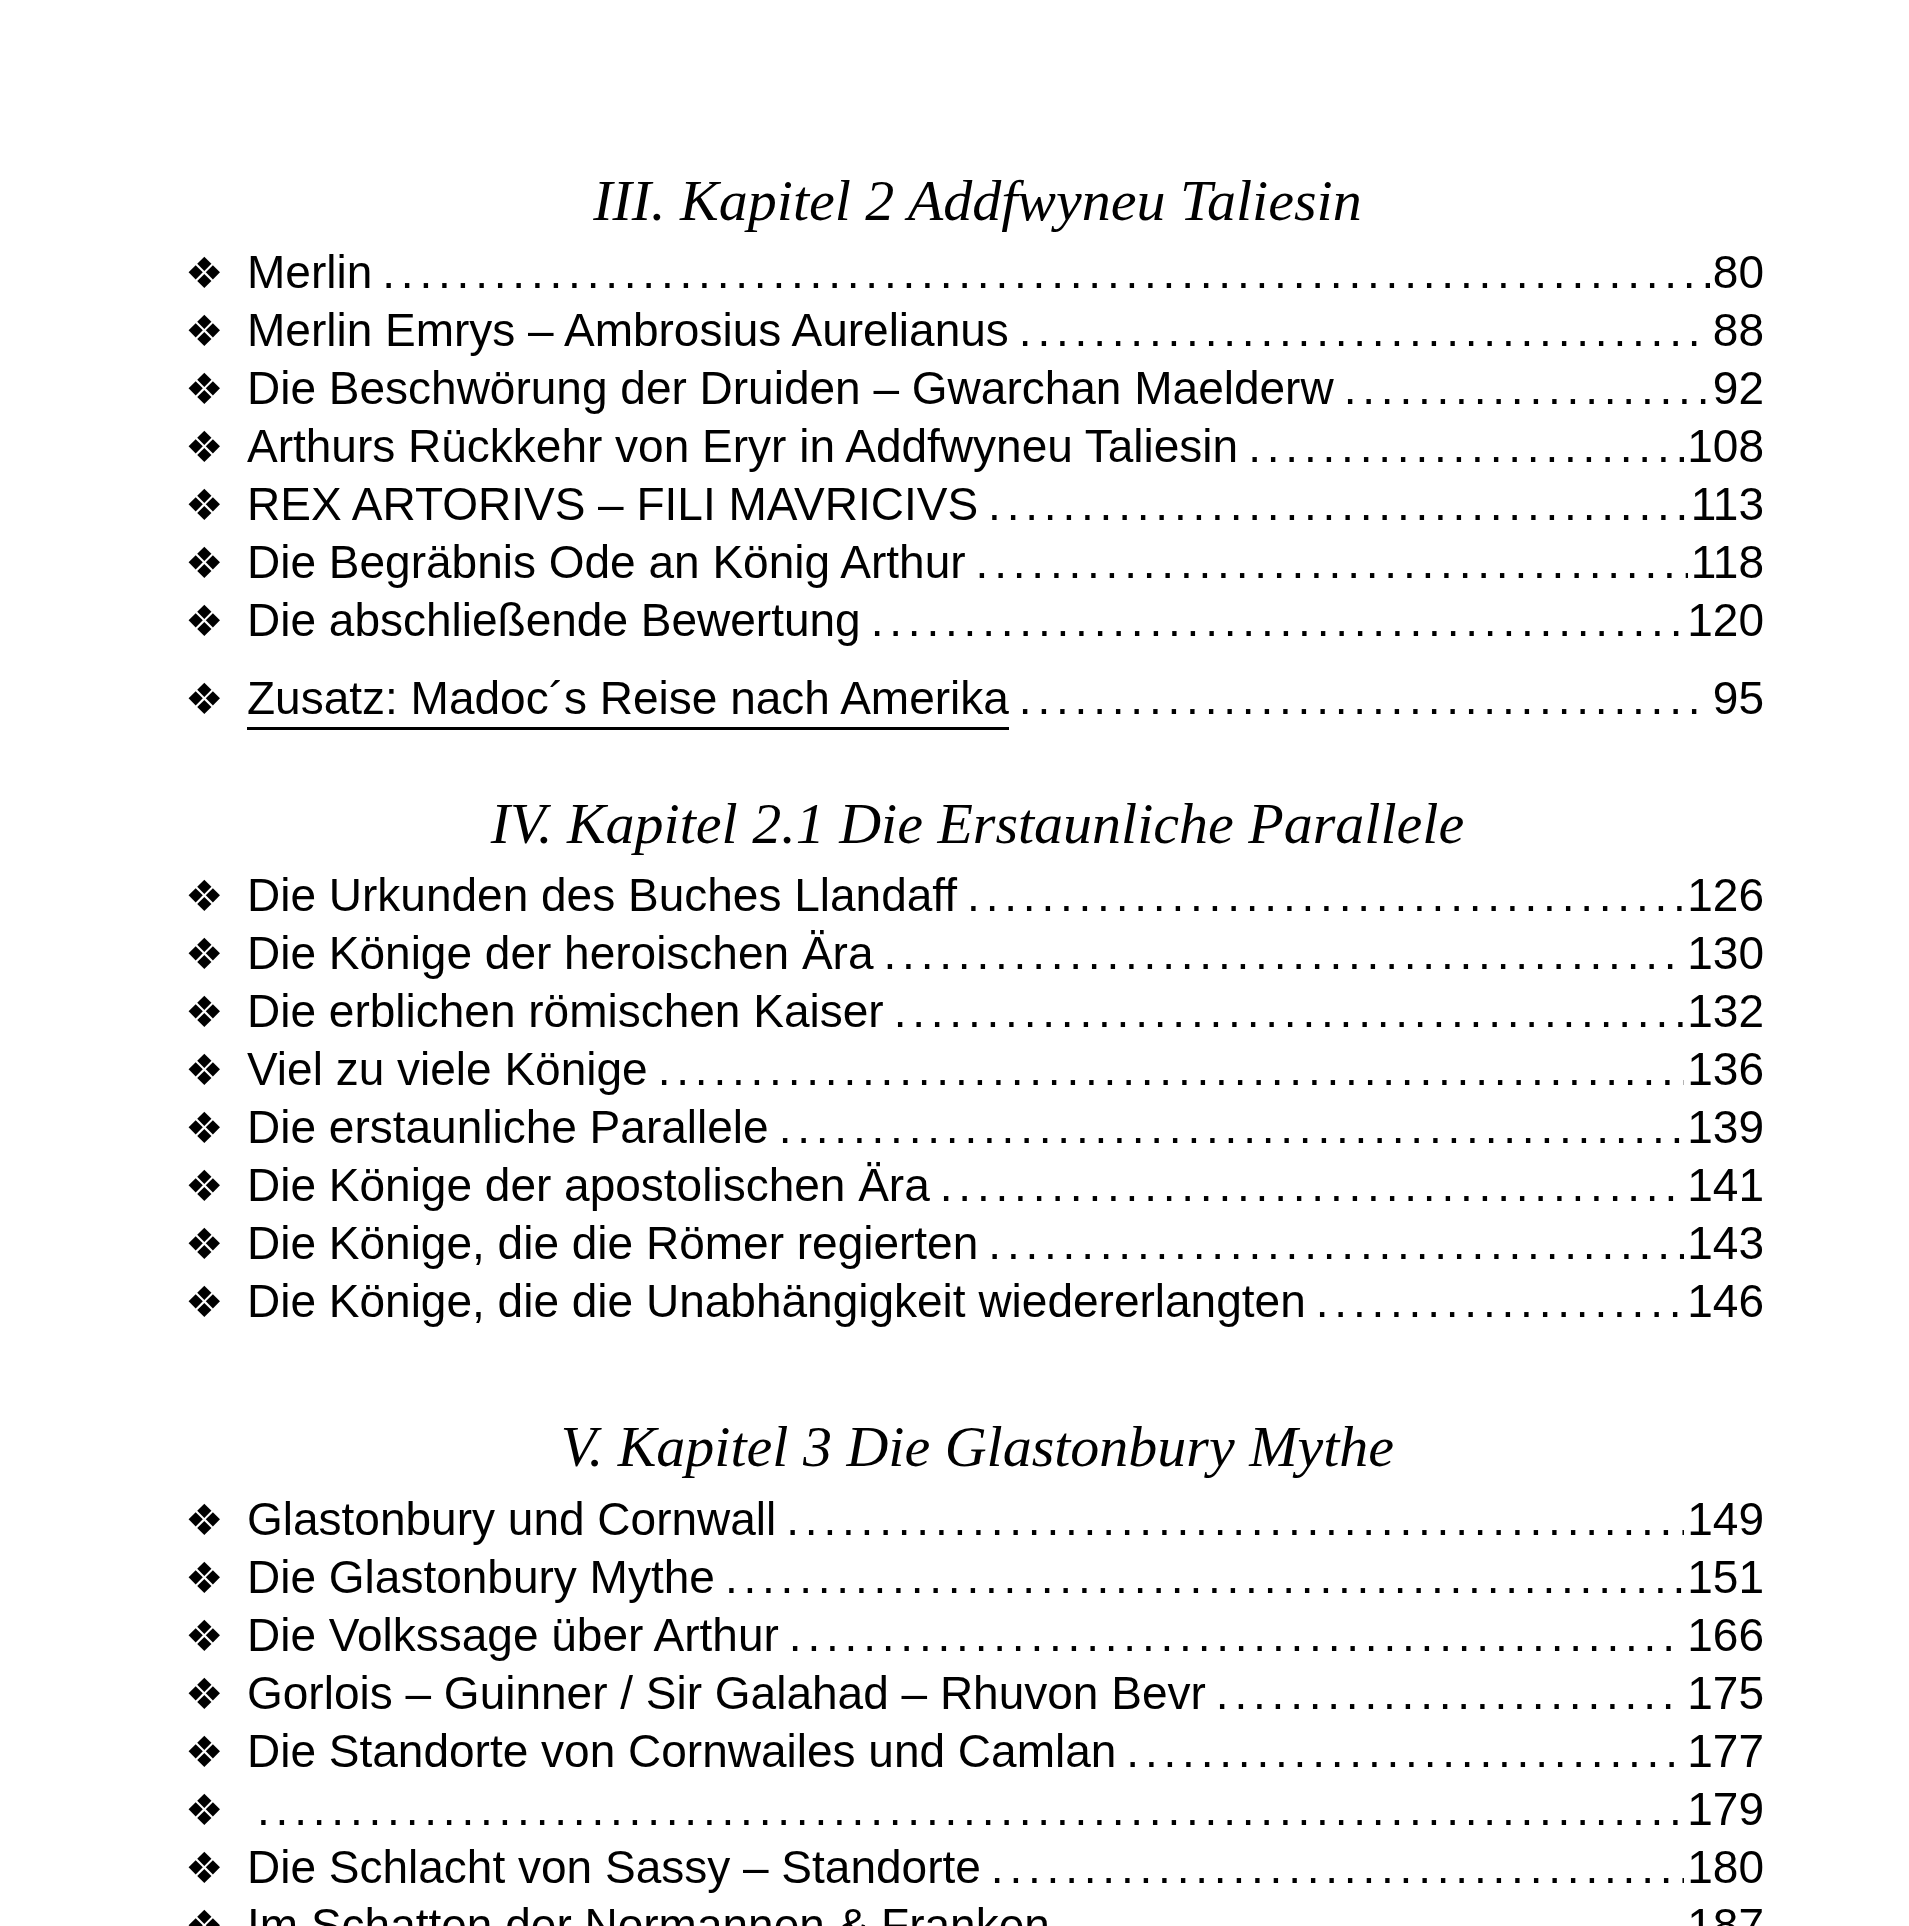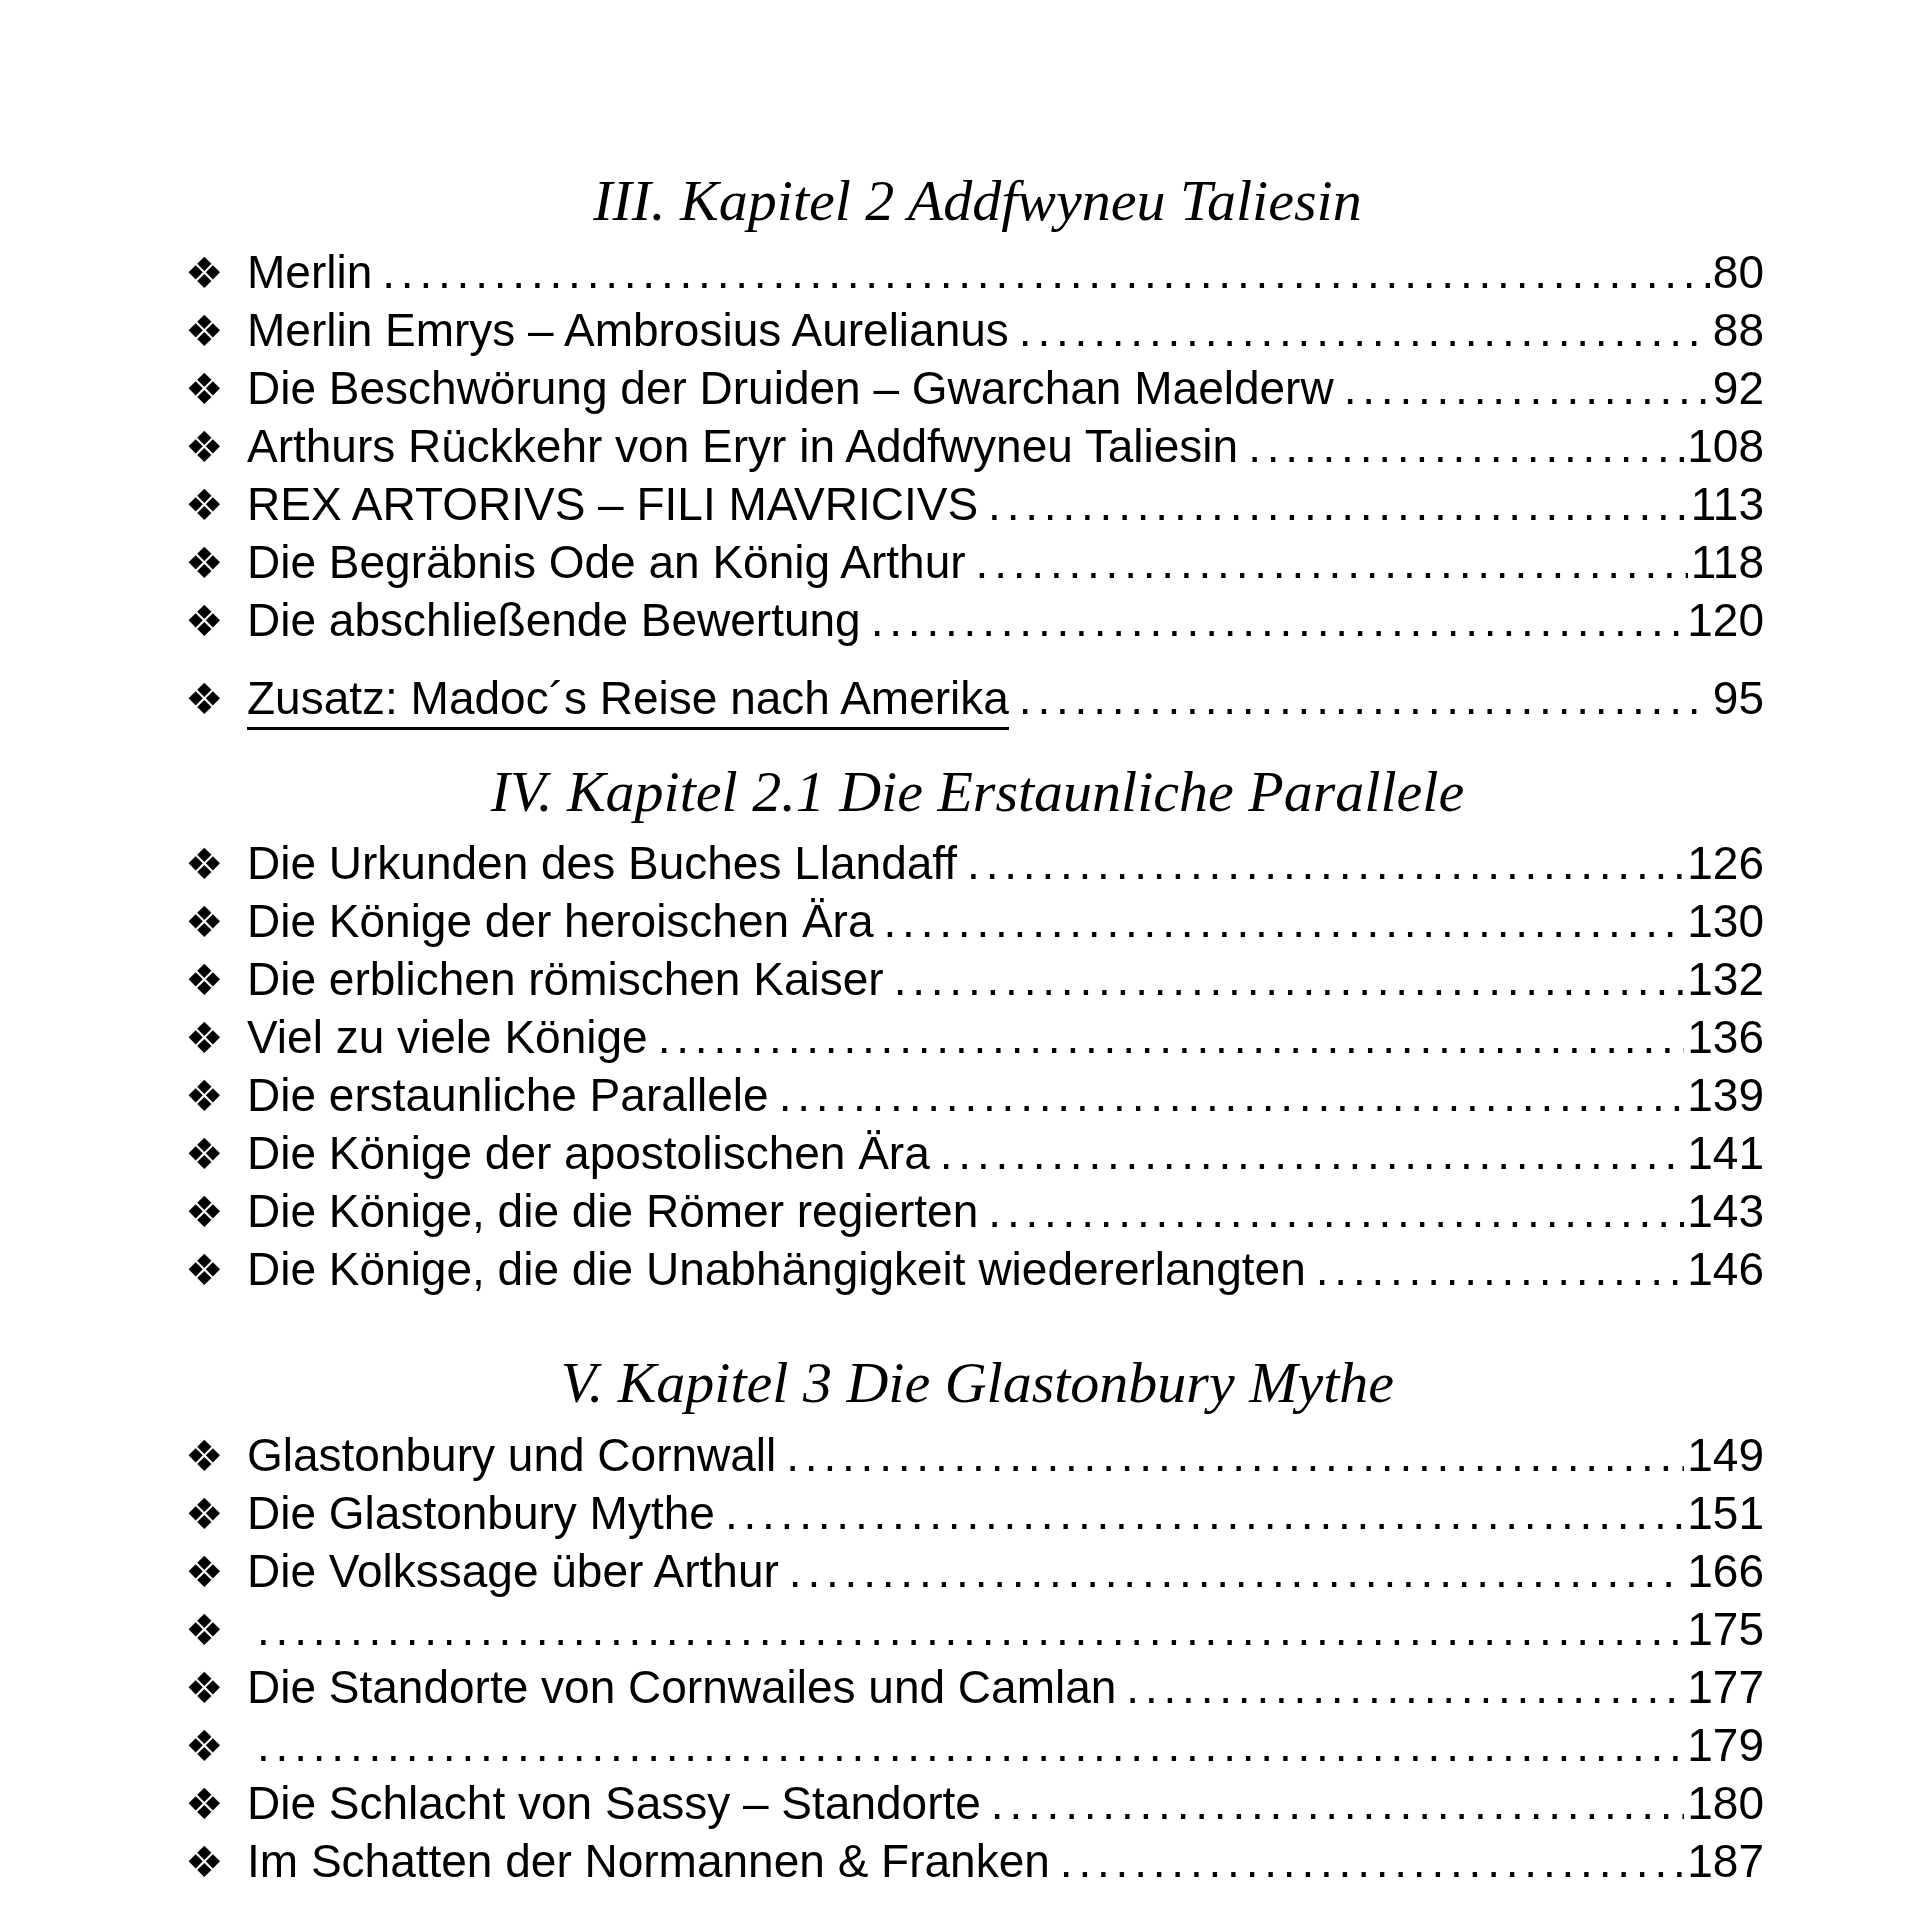--- a/index.html
+++ b/index.html
@@ -15,21 +15,21 @@
     overflow: hidden;
     color: #000000;
   }
   .content {
     position: absolute;
     left: 185px;
     top: 168px;
     width: 1579px;
   }
   .section + .section {
-    margin-top: 52px;
+    margin-top: 84px;
   }
   .heading {
     font-family: "Liberation Serif", serif;
     font-style: italic;
     font-weight: normal;
     font-size: 58px;
     line-height: 1.15;
     margin: 0 0 8.5px 5.8px;
     white-space: nowrap;
     text-align: center;
@@ -218,20 +218,21 @@
 
   <div class="item">
     <span class="bullet">❖</span>
     <span class="label">Die Volkssage über Arthur</span>
     <span class="dots"></span>
     <span class="page-number">166</span>
   </div>
 
   <div class="item">
     <span class="bullet">❖</span>
+    <span class="label">Gorlois – Guinner / Sir Galahad – Rhuvon Bevr</span>
     <span class="dots"></span>
     <span class="page-number">175</span>
   </div>
 
   <div class="item">
     <span class="bullet">❖</span>
     <span class="label">Die Standorte von Cornwailes und Camlan</span>
     <span class="dots"></span>
     <span class="page-number">177</span>
   </div>

